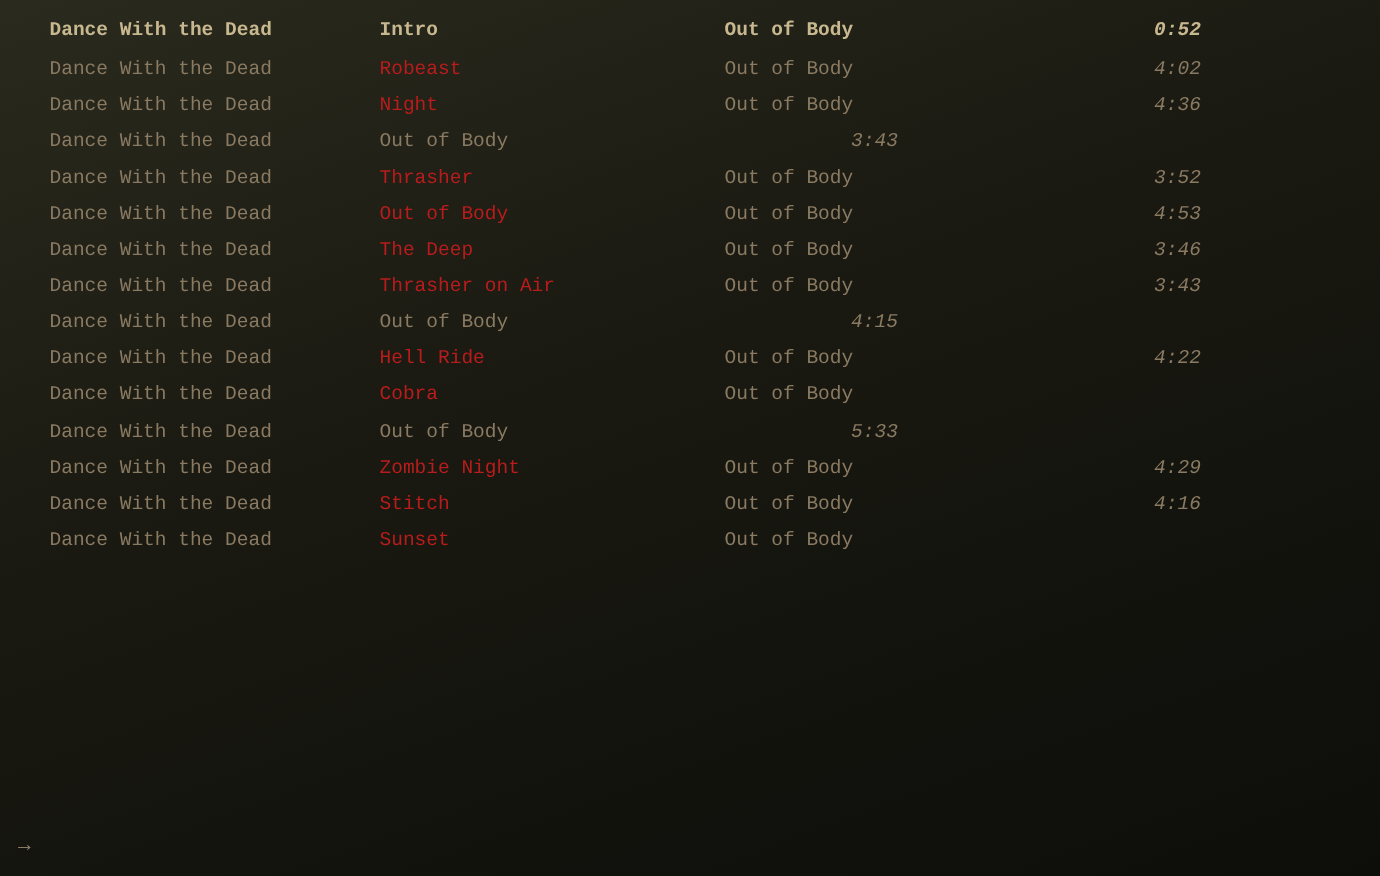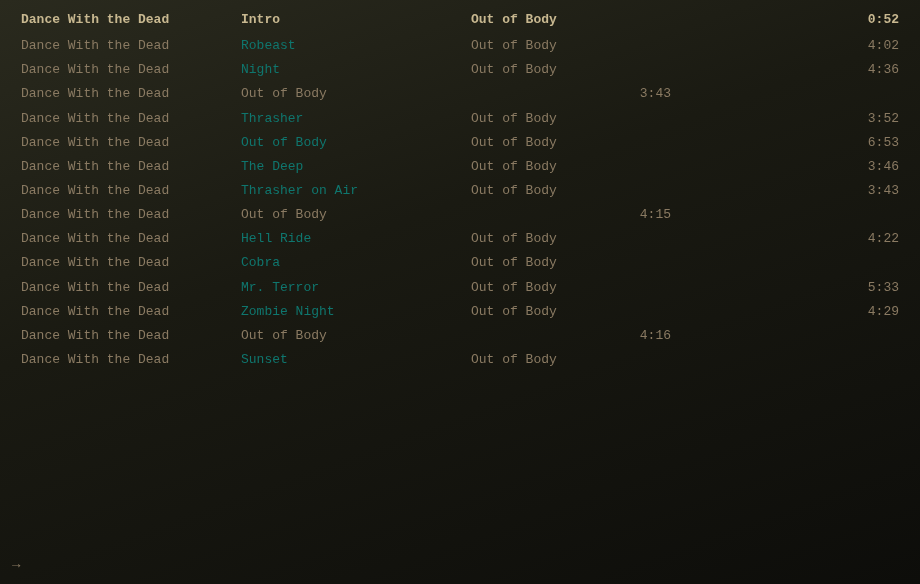--- a/index.html
+++ b/index.html
@@ -13,21 +13,21 @@
       height: 584px;
       background: linear-gradient(160deg, #2a2a1e 0%, #1a1a12 40%, #0d0d0a 100%);
       font-family: 'Courier New', Courier, monospace;
       color: #a89a7a;
       font-size: 13px;
       overflow: hidden;
       position: relative;
     }
 
     .track-list {
-      padding: 8px 5px;
+      padding: 8px 17px;
       width: 100%;
     }
 
     .track-row {
       display: grid;
       grid-template-columns: 220px 230px 200px 1fr;
       padding: 2px 16px 2px 16px;
       line-height: 1.55;
       cursor: pointer;
     }
@@ -36,30 +36,31 @@
       color: #c8b890;
       font-weight: bold;
       margin-bottom: 2px;
     }
 
     .track-row .artist {
       color: #8a7a62;
     }
 
     .track-row .title {
-      color: #0f766e;
+      color: #b91c1c;
     }
 
     .track-row .album {
       color: #8a7a62;
     }
 
     .track-row .duration {
-      text-align: right;
+      text-align: center;
       color: #8a7a62;
+      font-style: italic;
     }
 
     .track-row.header .artist,
     .track-row.header .title,
     .track-row.header .album,
     .track-row.header .duration {
       color: #c8b890;
     }
 
     .arrow-indicator {
@@ -103,21 +104,21 @@
       <div class="track-row">
         <span class="artist">Dance With the Dead</span>
         <span class="title">Thrasher</span>
         <span class="album">Out of Body</span>
         <span class="duration">3:52</span>
       </div>
       <div class="track-row">
         <span class="artist">Dance With the Dead</span>
         <span class="title">Out of Body</span>
         <span class="album">Out of Body</span>
-        <span class="duration">6:53</span>
+        <span class="duration">4:53</span>
       </div>
       <div class="track-row">
         <span class="artist">Dance With the Dead</span>
         <span class="title">The Deep</span>
         <span class="album">Out of Body</span>
         <span class="duration">3:46</span>
       </div>
       <div class="track-row">
         <span class="artist">Dance With the Dead</span>
         <span class="title">Thrasher on Air</span>
@@ -135,32 +136,32 @@
         <span class="album">Out of Body</span>
         <span class="duration">4:22</span>
       </div>
       <div class="track-row">
         <span class="artist">Dance With the Dead</span>
         <span class="title">Cobra</span>
         <span class="album">Out of Body</span>
       </div>
       <div class="track-row">
         <span class="artist">Dance With the Dead</span>
-        <span class="title">Mr. Terror</span>
         <span class="album">Out of Body</span>
         <span class="duration">5:33</span>
       </div>
       <div class="track-row">
         <span class="artist">Dance With the Dead</span>
         <span class="title">Zombie Night</span>
         <span class="album">Out of Body</span>
         <span class="duration">4:29</span>
       </div>
       <div class="track-row">
         <span class="artist">Dance With the Dead</span>
+        <span class="title">Stitch</span>
         <span class="album">Out of Body</span>
         <span class="duration">4:16</span>
       </div>
       <div class="track-row">
         <span class="artist">Dance With the Dead</span>
         <span class="title">Sunset</span>
         <span class="album">Out of Body</span>
       </div>
     </div>
 

